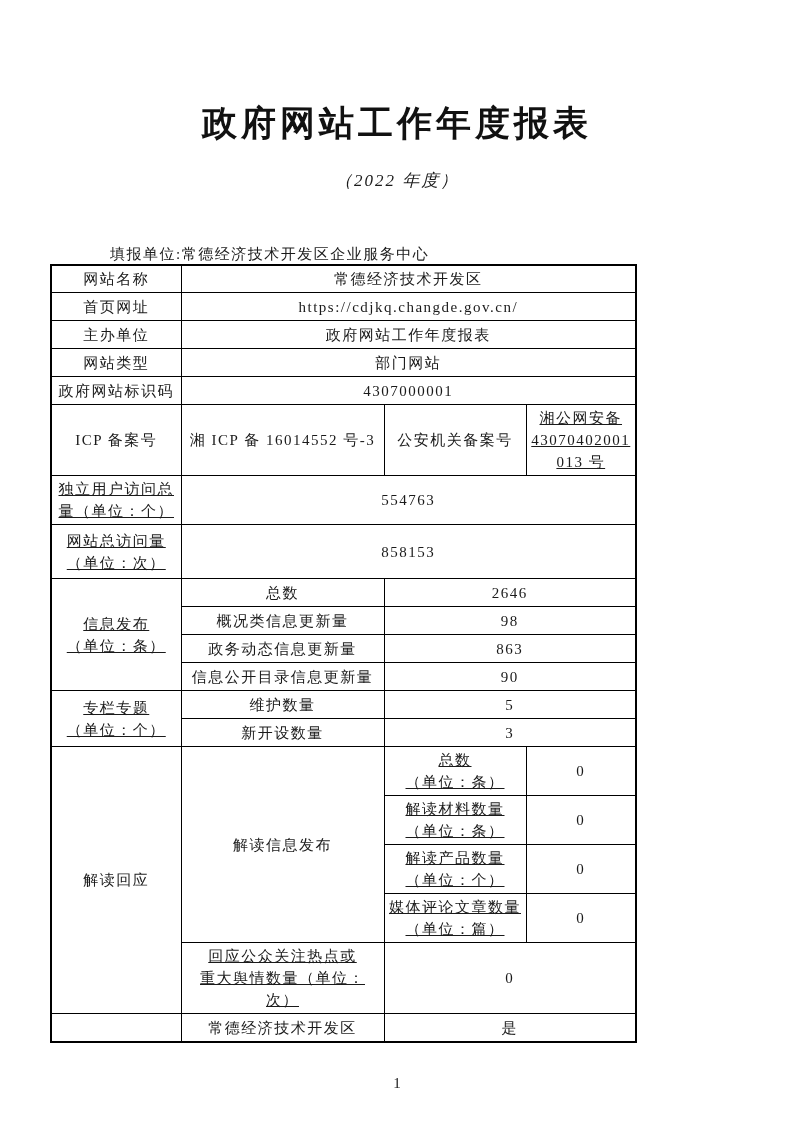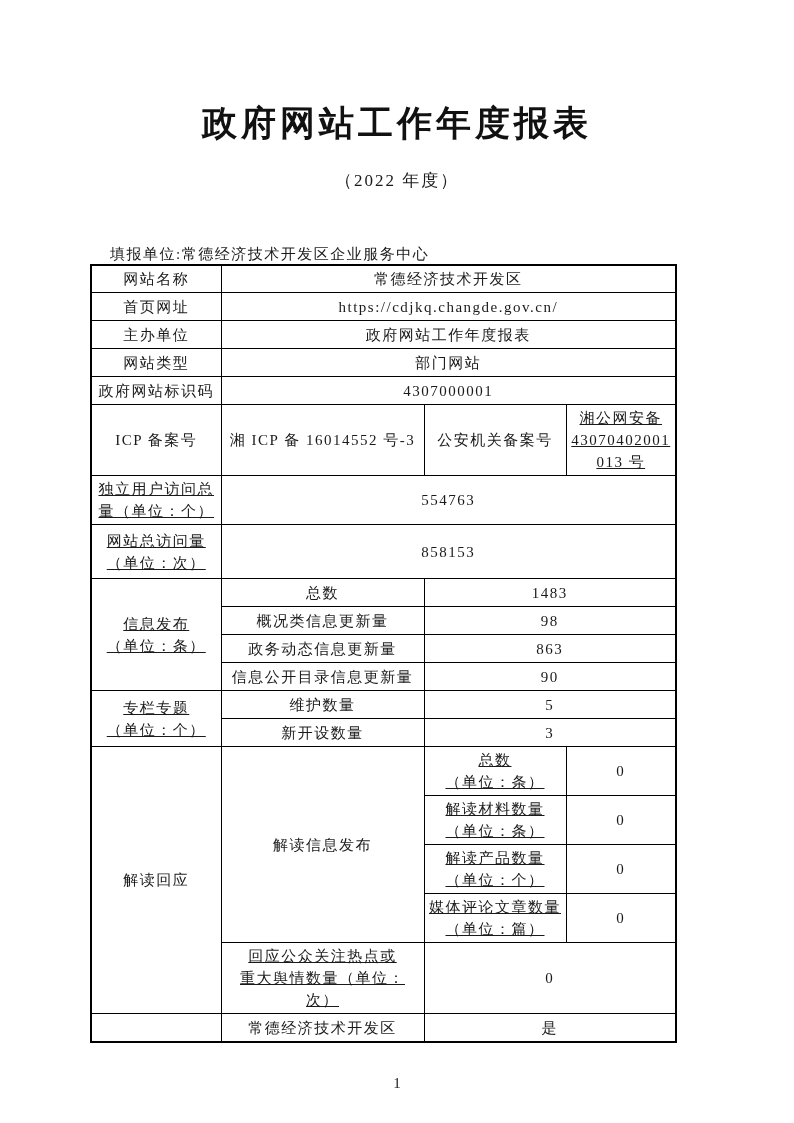--- a/index.html
+++ b/index.html
@@ -22,29 +22,30 @@
     letter-spacing: 4px;
     line-height: 1.4;
     color: #111;
   }
   .subtitle {
     margin-top: 22px;
     text-align: center;
     font-size: 17px;
     letter-spacing: 2px;
     line-height: 1.4;
+    font-style: italic;
   }
   .filler {
     margin: 51px 8px 0 110px;
     font-size: 15px;
     letter-spacing: 1.5px;
     line-height: 20px;
   }
   table.report {
-    margin-left: 90px;
+    margin-left: 50px;
     width: 585px;
     border-collapse: collapse;
     table-layout: fixed;
     border: 2px solid #000;
     font-size: 15px;
   }
   td {
     border: 1px solid #000;
     text-align: center;
     vertical-align: middle;
@@ -119,21 +120,21 @@
       <tr class="h54">
         <td class="multiline">网站总访问量
 （单位：次）</td>
         <td colspan="3">858153</td>
       </tr>
 
       <tr class="h27">
         <td rowspan="4" class="multiline">信息发布
 （单位：条）</td>
         <td>总数</td>
-        <td colspan="2">1483</td>
+        <td colspan="2">2646</td>
       </tr>
       <tr class="h27">
         <td>概况类信息更新量</td>
         <td colspan="2">98</td>
       </tr>
       <tr class="h27">
         <td>政务动态信息更新量</td>
         <td colspan="2">863</td>
       </tr>
       <tr class="h27">

